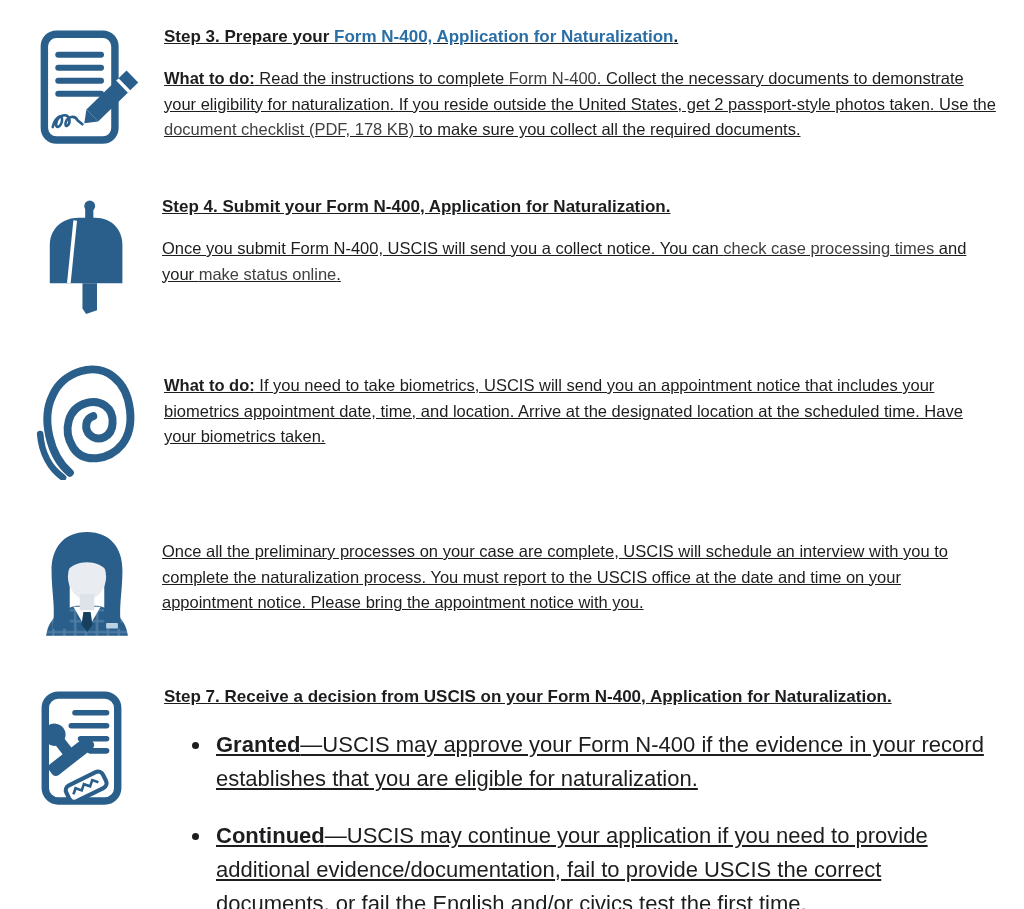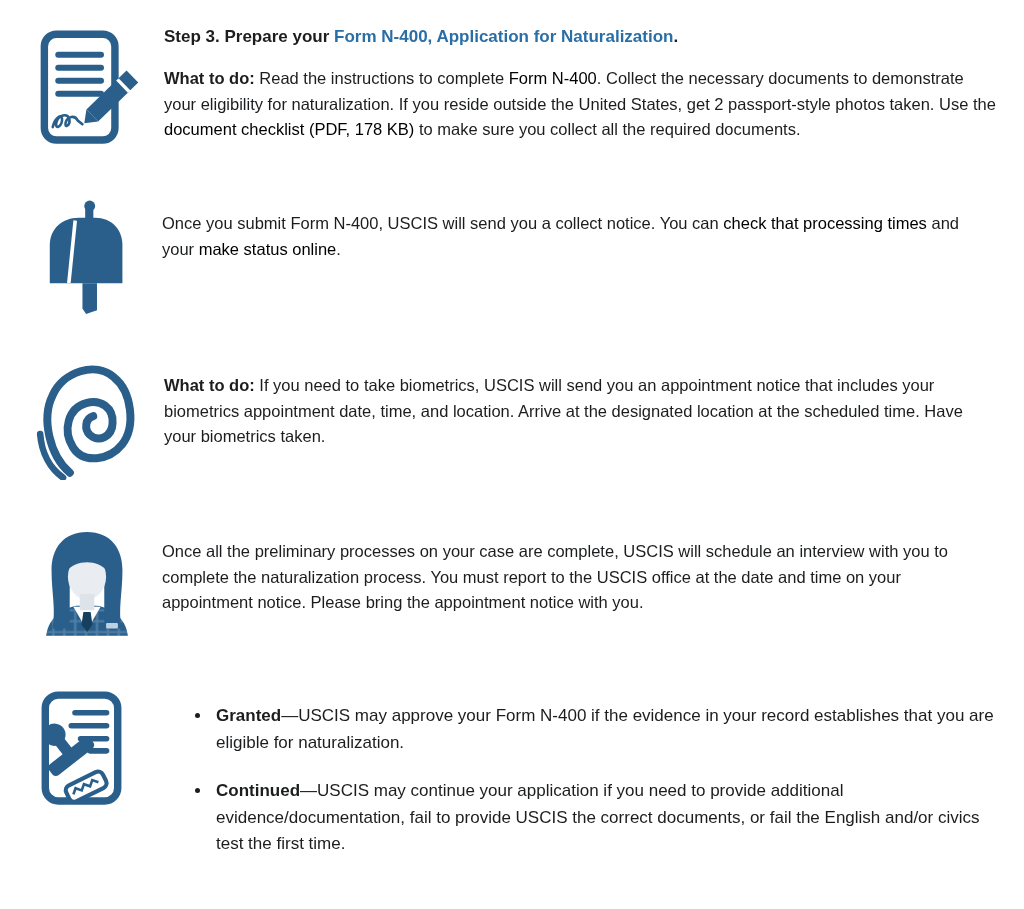--- a/index.html
+++ b/index.html
@@ -21,52 +21,52 @@
     margin-bottom: 42px;
   }
   .step:last-child { margin-bottom: 0; }
   .icon-cell {
     flex: 0 0 102px;
     display: flex;
     justify-content: center;
     padding-top: 2px;
   }
   .icon-cell svg { display: block; }
-  .text-cell { flex: 1; max-width: 832px; }
+  .text-cell { flex: 1; max-width: 832px; text-decoration: underline; }
   h3 {
     margin: 2px 0 0 0;
     font-size: 17px;
     line-height: 1.35;
     font-weight: bold;
     color: #1c1d1f;
   }
   h3 a.hlink {
     color: #2a6ea6;
     text-decoration: none;
     font-weight: bold;
     cursor: pointer;
   }
   p.body {
     margin: 17px 0 0 0;
     font-size: 16.5px;
     line-height: 1.56;
   }
   a.blink {
-    color: #000000;
+    color: #404040;
     text-decoration: none;
     cursor: pointer;
   }
   ul.decisions {
     margin: 19px 0 0 0;
     padding-left: 48px;
     list-style: disc;
   }
   ul.decisions li {
     margin-bottom: 22px;
-    font-size: 17px;
+    font-size: 22px;
     line-height: 1.56;
     padding-left: 4px;
   }
   ul.decisions li:last-child { margin-bottom: 0; }
   strong { font-weight: bold; }
 </style>
 </head>
 <body>
 
 <main class="wrap">
@@ -98,21 +98,22 @@
     <div class="icon-cell">
       <svg width="100" height="118" viewBox="0 0 110 130" aria-hidden="true">
         <circle cx="58" cy="11" r="6" fill="#2a5f8b"></circle>
         <rect x="53" y="13" width="9" height="14" fill="#2a5f8b"></rect>
         <path d="M14,96 V54 C14,36 28,24 46,24 H64 C82,24 94,37 94,54 V96 Z" fill="#2a5f8b"></path>
         <line x1="42" y1="27" x2="35" y2="96" stroke="#ffffff" stroke-width="4"></line>
         <polygon points="50,96 66,96 66,126 54,130 50,124" fill="#2a5f8b"></polygon>
       </svg>
     </div>
     <div class="text-cell">
-      <p class="body"><span>Once you submit Form N-400, USCIS will send you a collect notice. You can </span><a class="blink">check that processing times</a><span> and your </span><a class="blink">make status online</a><span>.</span></p>
+      <h3><span>Step 4. Submit your Form N-400, Application for Naturalization.</span></h3>
+      <p class="body"><span>Once you submit Form N-400, USCIS will send you a collect notice. You can </span><a class="blink">check case processing times</a><span> and your </span><a class="blink">make status online</a><span>.</span></p>
     </div>
   </section>
 
   <section class="step">
     <div class="icon-cell">
       <svg width="104" height="122" viewBox="0 0 110 130" aria-hidden="true">
         <g transform="rotate(-10 55 65)">
           <path d="M26,118 C8,96 6,56 22,34 C38,10 74,6 90,26 C106,44 104,82 86,98 C70,112 42,112 34,92 C26,72 36,50 56,48 C72,46 84,58 80,74 C77,88 62,92 54,82 C49,75 52,64 61,63" fill="none" stroke="#2a5f8b" stroke-width="8.5" stroke-linecap="round"></path>
           <path d="M18,122 C6,110 0,92 2,72" fill="none" stroke="#2a5f8b" stroke-width="7" stroke-linecap="round"></path>
         </g>
@@ -162,20 +163,21 @@
           <rect x="36" y="50" width="12" height="15" fill="#2a5f8b"></rect>
           <rect x="14" y="64" width="56" height="15" rx="5" fill="#2a5f8b"></rect>
         </g>
         <g transform="rotate(-26 52 106)">
           <rect x="32" y="97" width="44" height="19" rx="6" fill="#ffffff" stroke="#2a5f8b" stroke-width="4.5"></rect>
           <path d="M38,108 l5,-5 l5,5 l5,-5 l5,5 l5,-5 l5,5" fill="none" stroke="#2a5f8b" stroke-width="2.8"></path>
         </g>
       </svg>
     </div>
     <div class="text-cell">
+      <h3><span>Step 7. Receive a decision from USCIS on your Form N-400, Application for Naturalization.</span></h3>
       <ul class="decisions">
         <li><strong>Granted</strong><span>—USCIS may approve your Form N-400 if the evidence in your record establishes that you are eligible for naturalization.</span></li>
         <li><strong>Continued</strong><span>—USCIS may continue your application if you need to provide additional evidence/documentation, fail to provide USCIS the correct documents, or fail the English and/or civics test the first time.</span></li>
 
       </ul>
     </div>
   </section>
 
 </main>
 

